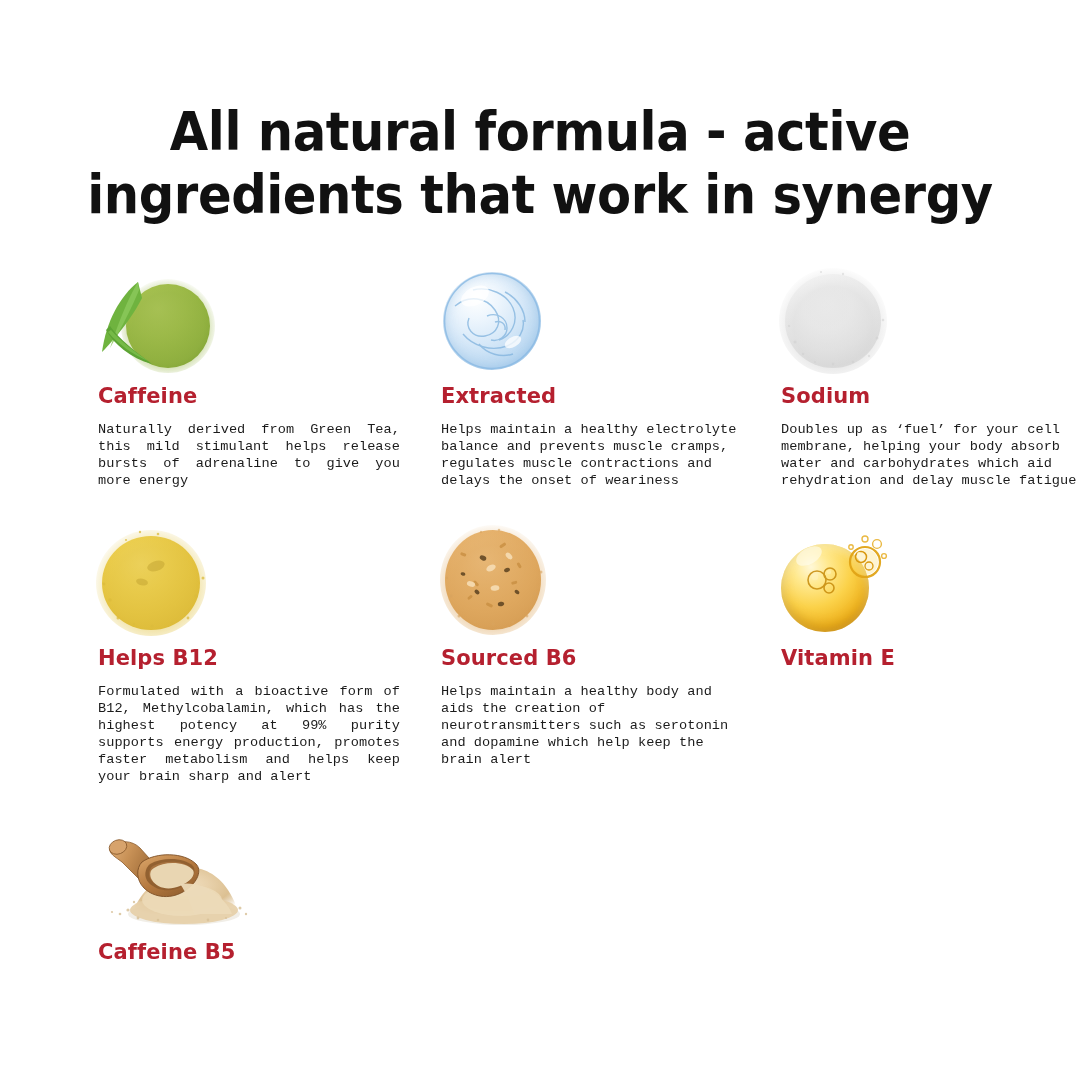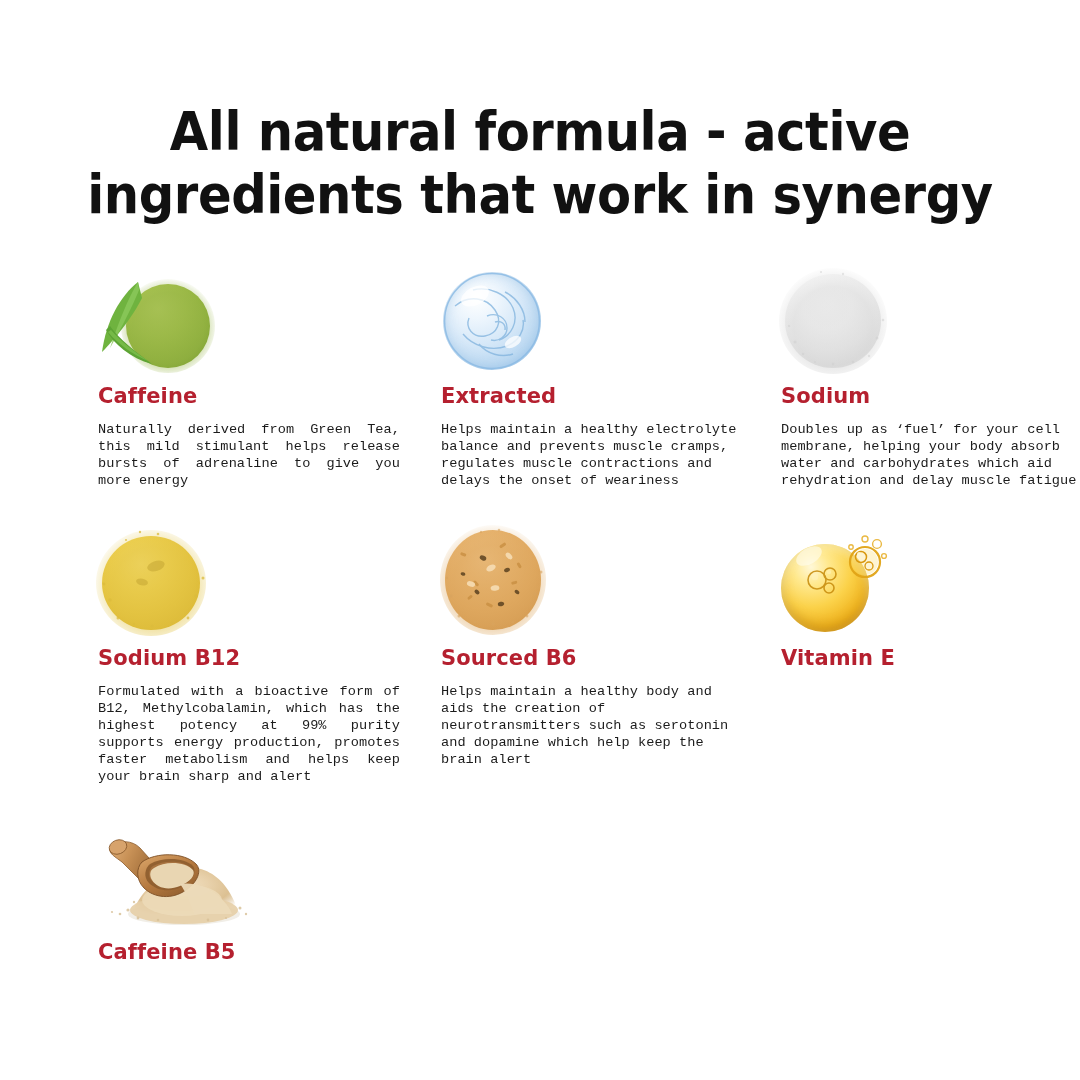--- a/index.html
+++ b/index.html
@@ -255,21 +255,21 @@
                 <circle cx="42" cy="6" r="1.2"></circle>
                   <circle cx="28" cy="14" r="1.1"></circle>
               </g>
               <g fill="#b99a2a" opacity="0.55">
                 <ellipse cx="58" cy="40" rx="9" ry="5" transform="rotate(-18 58 40)"></ellipse>
                 <ellipse cx="44" cy="56" rx="6" ry="3.4" transform="rotate(12 44 56)"></ellipse>
               </g>
             </svg>
           </div>
         </div>
-        <div class="card-title">Sodium B12</div>
+        <div class="card-title">Helps B12</div>
         <p class="card-body just">Formulated with a bioactive form of B12, Methylcobalamin, which has the highest potency at 99% purity supports energy production, promotes faster metabolism and helps keep your brain sharp and alert</p>
       </div>
 
       <div class="card col-2">
         <div class="icon-wrap">
           <div class="icon ico-gran">
             <div class="gran-mound"></div>
             <svg style="position:absolute;left:0;bottom:0;" width="108" height="110" viewBox="0 0 108 110">
               <g fill="#c98f42" opacity="0.8">
                 <rect x="20" y="30" width="6" height="3" rx="1.4" transform="rotate(20 20 30)"></rect>

